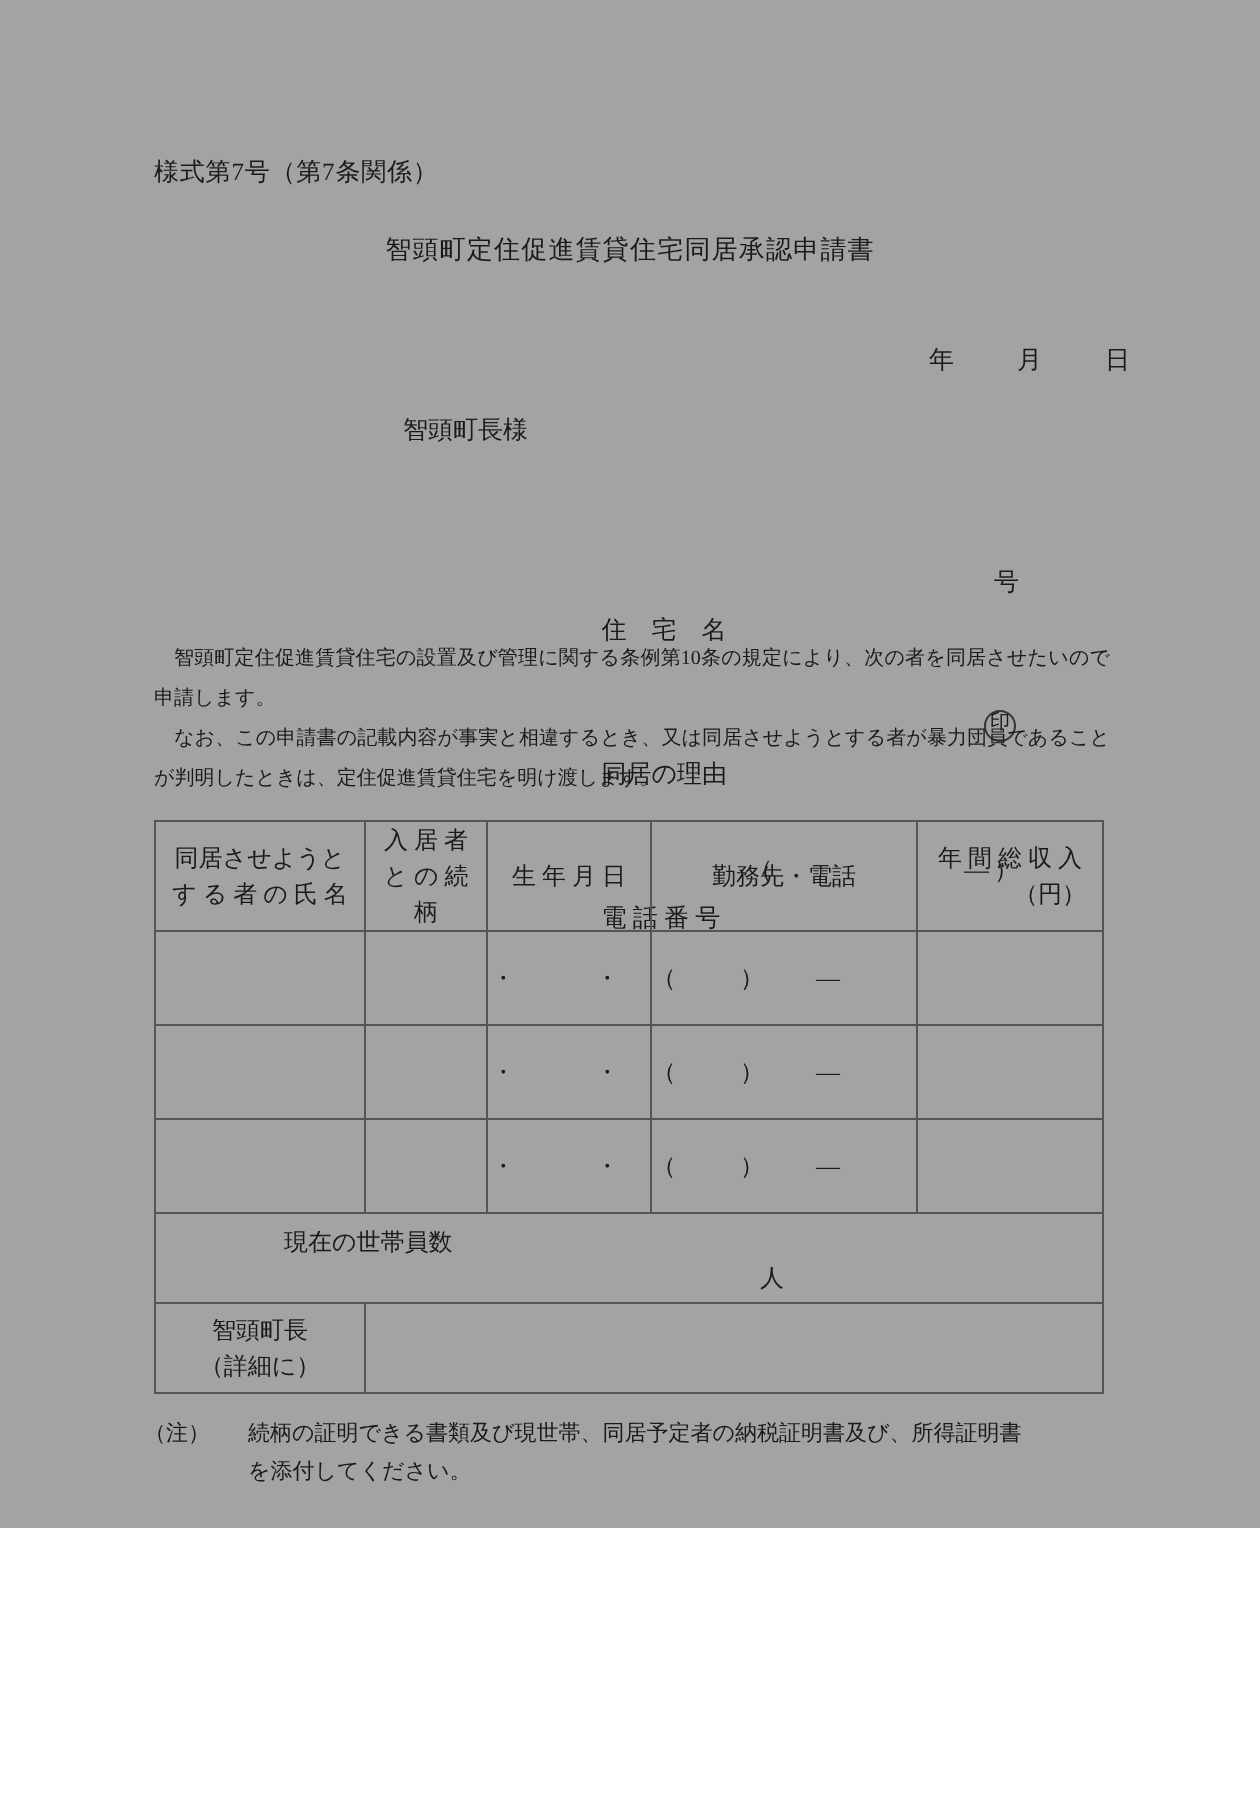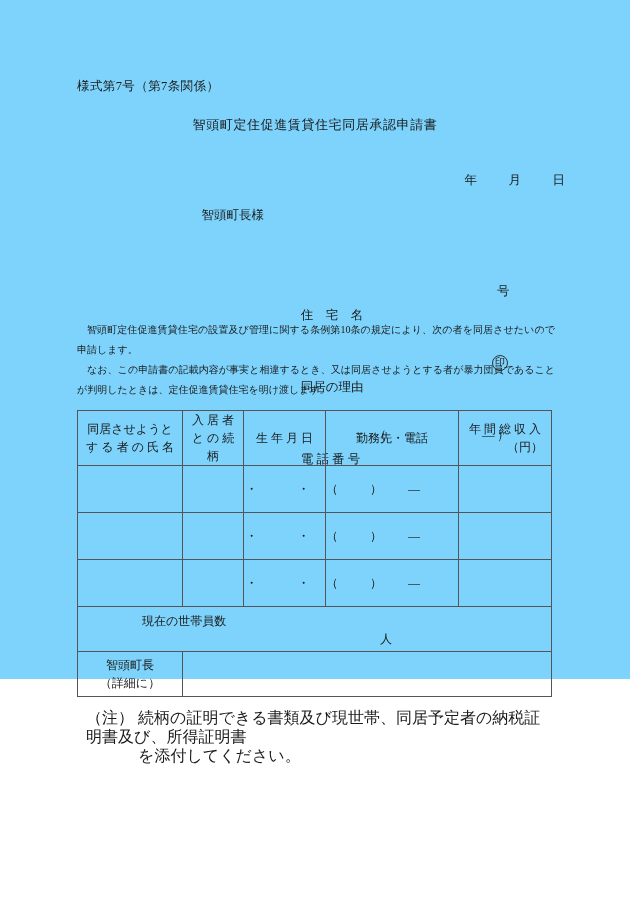--- a/index.html
+++ b/index.html
@@ -12,22 +12,22 @@
     height: 903px;
     position: relative;
     font-family: "Liberation Serif", "DejaVu Serif", serif;
     color: #1a1a1a;
     overflow: hidden;
   }
   .page {
     position: absolute;
     left: 0; top: 0;
     width: 630px;
-    height: 679px;
-    background: #7dd3fc;
+    height: 764px;
+    background: #a3a3a3;
     font-family: Liberation Serif, serif;
   }
 
   
   .abs { position: absolute; white-space: pre; }
 
   .form-no {
     left: 77px; top: 78px;
     font-size: 12.5px;
     letter-spacing: 0.4px;
@@ -160,23 +160,23 @@
   .reason-row td { height: 44px; }
   .reason-label {
     text-align: center;
     line-height: 18px;
     font-size: 12px;
     padding: 3px 0;
   }
 
   .note {
     position: absolute;
-    left: 86px; top: 708px;
+    left: 72px; top: 708px;
     width: 470px;
-    font-size: 16px;
+    font-size: 11px;
     line-height: 19px;
   }
   .note .note-tag { display: inline-block; width: 52px; }
   .note .note-l2 { display: block; padding-left: 52px; }
 </style>
 </head>
 <body>
 
 <div class="page">
 

